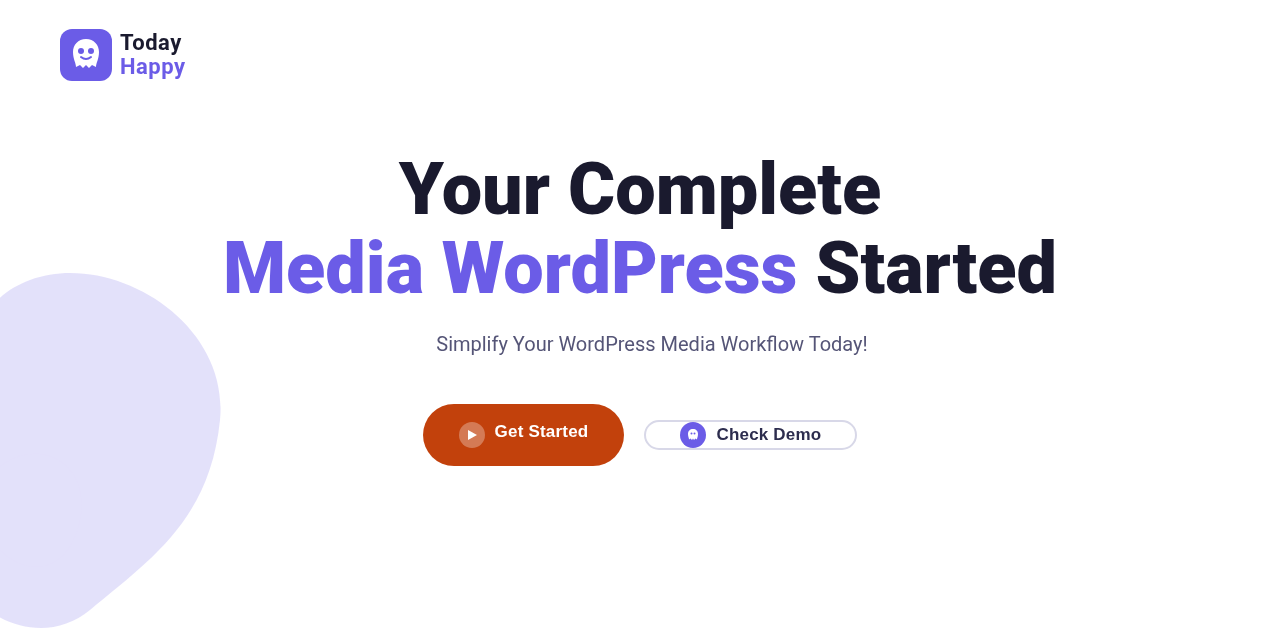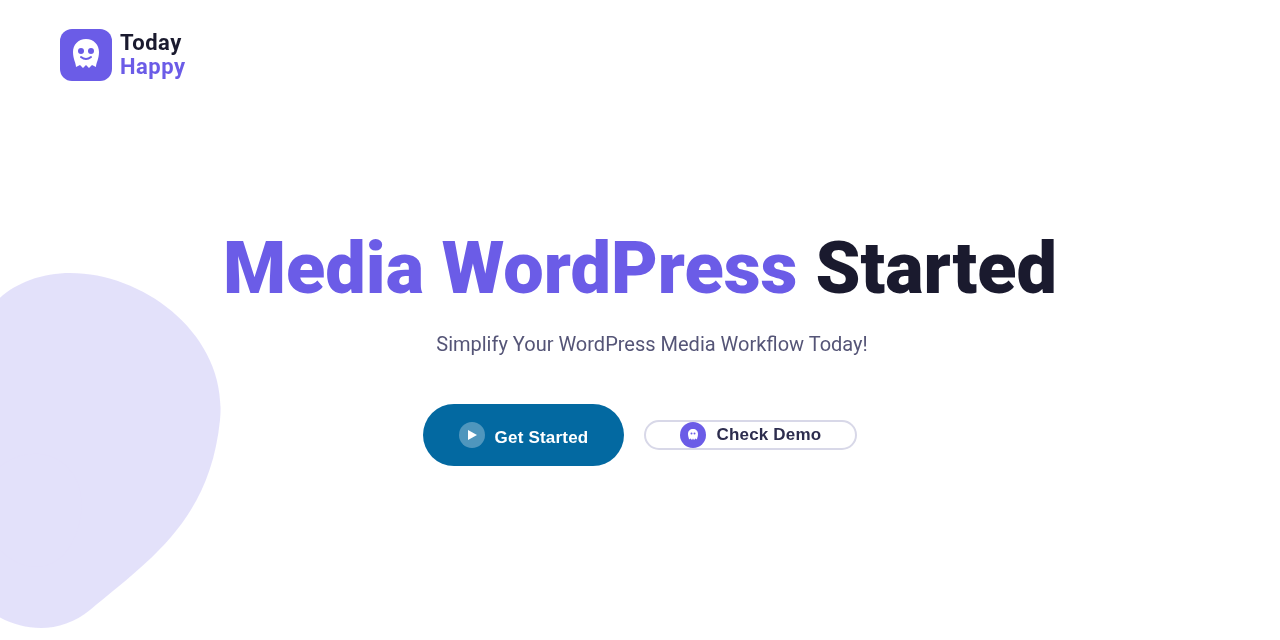--- a/index.html
+++ b/index.html
@@ -109,23 +109,23 @@
     }
 
     .hero-buttons {
       display: flex;
       gap: 20px;
       align-items: center;
     }
 
     .btn-primary {
       display: flex;
-      align-items: flex-end;
+      align-items: flex-start;
       gap: 10px;
-      background: #0369a1;
+      background: #c2410c;
       color: #ffffff;
       border: none;
       border-radius: 50px;
       padding: 18px 36px;
       font-size: 17px;
       font-weight: 600;
       cursor: pointer;
       letter-spacing: 0.2px;
     }
 
@@ -201,21 +201,21 @@
 
 </header>
 
 <svg class="bg-blob" viewBox="0 0 280 380" fill="none" xmlns="http://www.w3.org/2000/svg">
   <path d="M60 20 C140 -10 260 60 250 160 C240 260 180 300 120 350 C60 400 -40 340 -20 240 C0 140 -20 50 60 20Z" fill="#6b5ce7"></path>
   <path d="M40 200 C80 180 120 210 110 260 C100 310 60 320 30 290 C0 260 10 215 40 200Z" fill="#6b5ce7" opacity="0.5"></path>
 </svg>
 
 <section class="hero">
   <h1 class="hero-title">
-    <br>
+    <span>Your Complete</span><br>
     <span class="highlight">Media WordPress</span>
     <span> Started</span>
   </h1>
   <p class="hero-subtitle">Simplify Your WordPress Media Workflow Today!</p>
   <div class="hero-buttons">
     <button class="btn-primary">
       <span class="btn-icon">
 
         <svg width="14" height="14" viewBox="0 0 14 14" fill="none">
           <polygon points="3,2 12,7 3,12" fill="white"></polygon>

